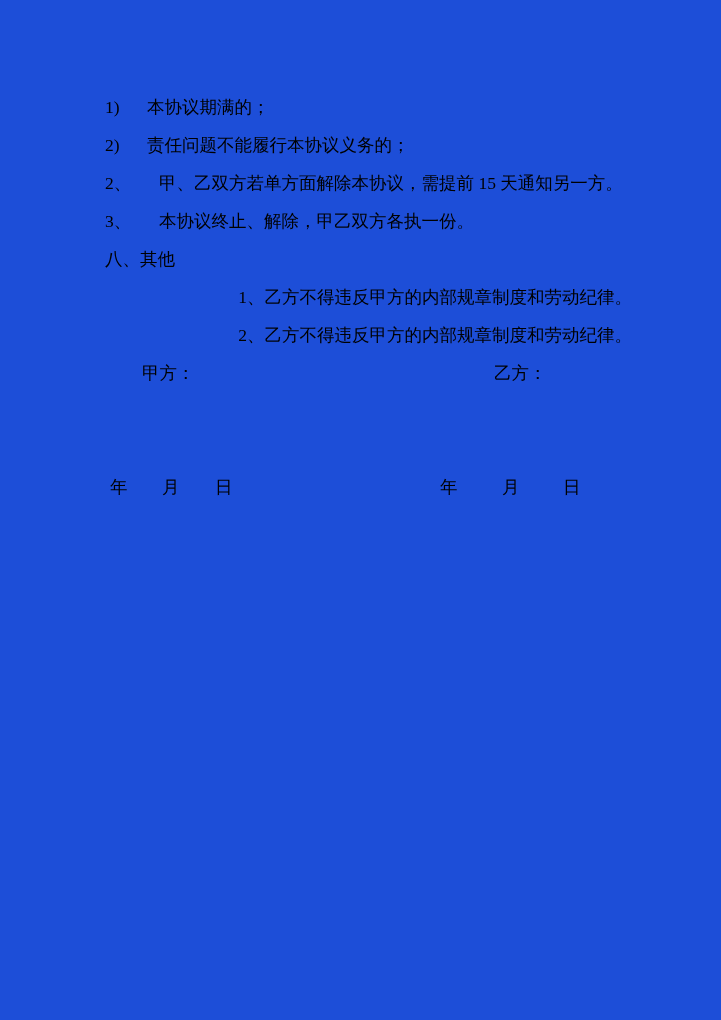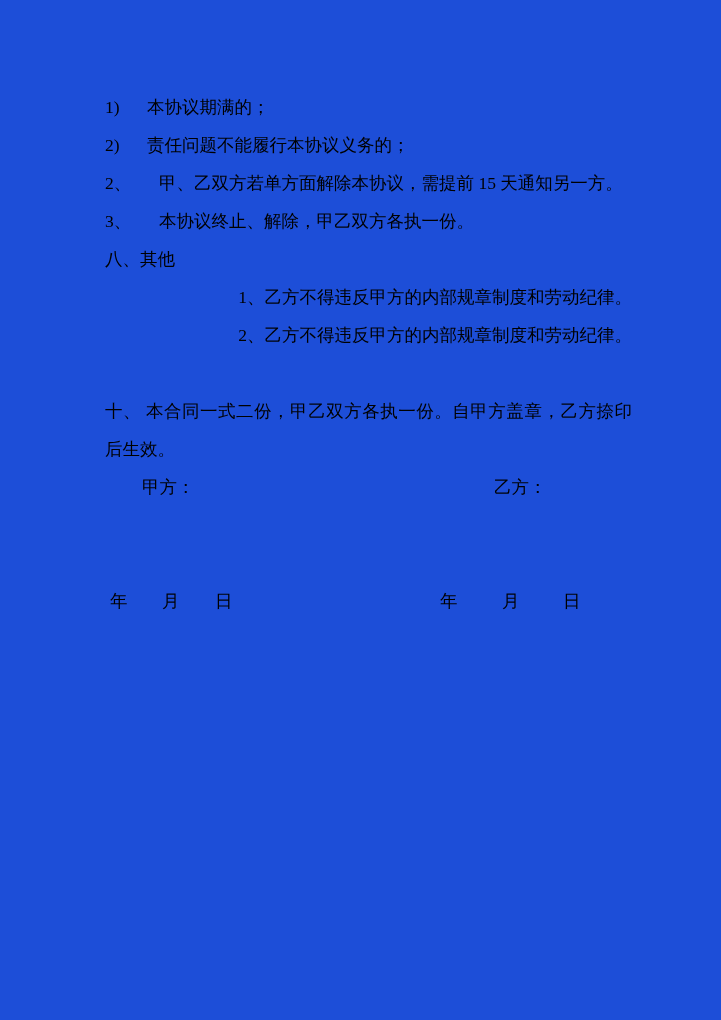--- a/index.html
+++ b/index.html
@@ -102,21 +102,20 @@
 
     <p class="l2item"><span class="num">3、</span><span>本协议终止、解除，甲乙双方各执一份。</span></p>
 
     <p class="heading">八、其他</p>
 
     <p class="s8item"><span>1、</span><span>乙方不得违反甲方的内部规章制度和劳动纪律。</span></p>
 
     <p class="s8item"><span>2、</span><span>乙方不得违反甲方的内部规章制度和劳动纪律。</span></p>
 
 
-    <p class="para gap-before">十、 本合同一式二份，甲乙双方各执一份。自甲方盖章，乙方捺印后生效。</p>
 
     <div class="sigrow">
       <span class="party-a">甲方：</span>
       <span class="party-b">乙方：</span>
     </div>
 
     <div class="daterow">
       <span class="d-y1">年</span>
       <span class="d-m1">月</span>
       <span class="d-d1">日</span>

